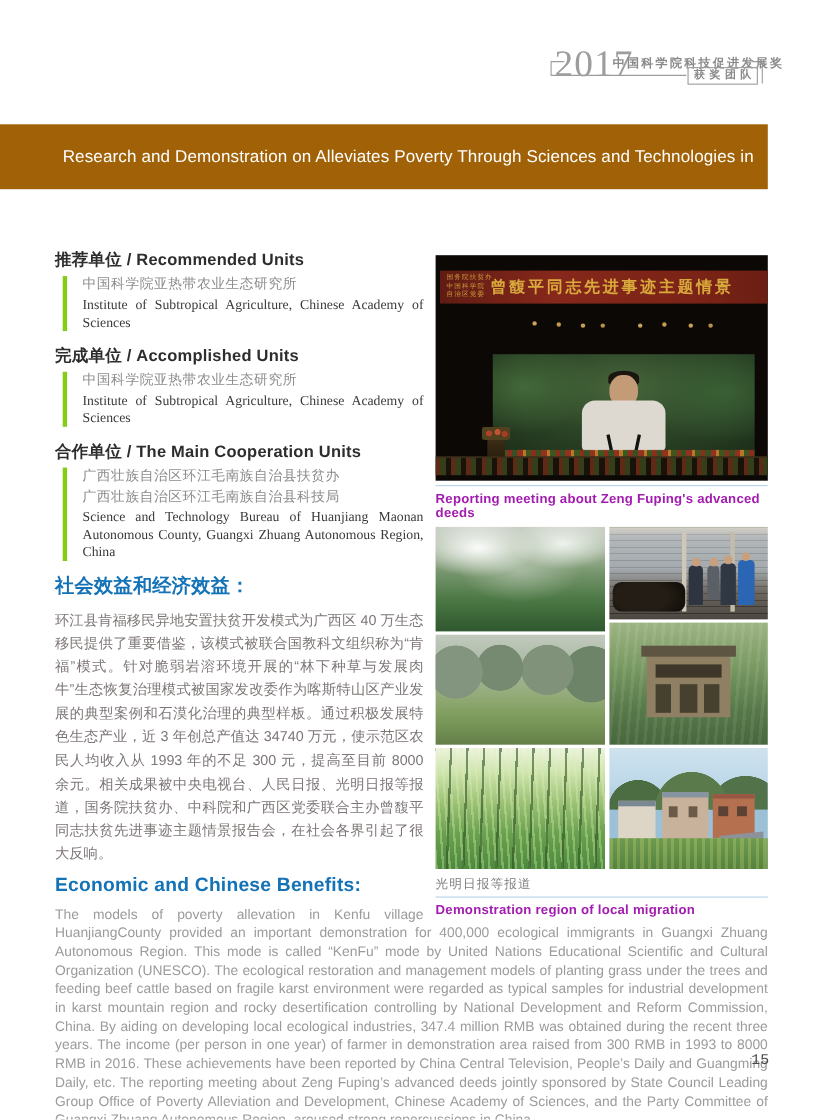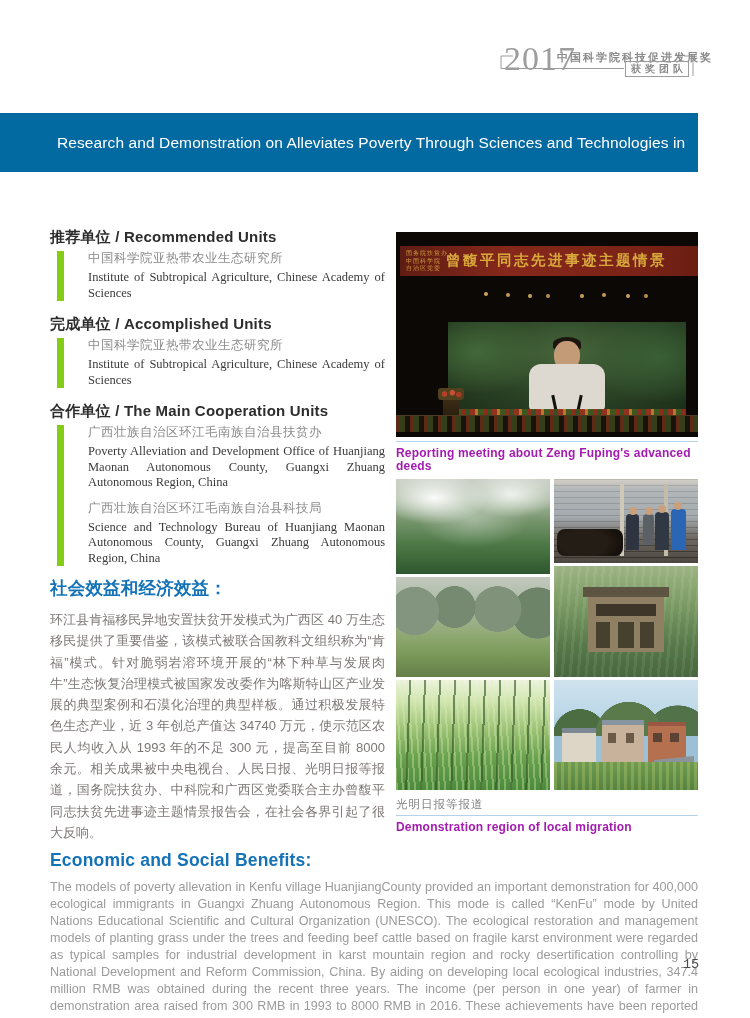--- a/index.html
+++ b/index.html
@@ -11,21 +11,21 @@
   .logo svg{position:absolute;left:0;top:0;}
   .logo-year{position:absolute;left:6px;top:0px;font-family:"Liberation Serif",serif;
              font-size:34px;color:#9d9d9d;letter-spacing:1px;}
   .logo-award{position:absolute;left:59px;top:10px;font-size:11px;color:#8a8a8a;
               letter-spacing:2px;font-weight:600;white-space:nowrap;}
   .logo-badge{position:absolute;left:127px;top:21px;width:62px;height:14px;border:1px solid #9c9c9c;
               font-size:10px;color:#8a8a8a;letter-spacing:4px;text-align:center;line-height:14px;
               font-weight:600;text-indent:4px;}
 
   
-  .band{position:absolute;left:0;top:113px;width:698px;height:59px;background:#0369a1;
+  .band{position:absolute;left:0;top:113px;width:698px;height:59px;background:#a16207;
         box-sizing:border-box;padding-left:57px;display:flex;flex-direction:column;justify-content:center;
         color:#ffffff;font-size:15.5px;line-height:27px;letter-spacing:0.1px;}
 
   
   .content{position:absolute;left:50px;top:228px;width:648px;}
 
   
   .photo-col{float:right;width:302px;margin:4px 0 0 11px;}
   .ph{position:relative;overflow:hidden;background:#999;}
 
@@ -131,21 +131,21 @@
       background:linear-gradient(#5c4234 0 0) 5px 7px/9px 9px no-repeat,
                  linear-gradient(#5c4234 0 0) 22px 7px/9px 9px no-repeat,#b5714f;}
   .vshed{left:100px;top:78px;width:40px;height:22px;background:#8b9299;transform:skewY(-6deg);}
   .vbush{position:absolute;left:0;right:0;bottom:0;height:28px;
       background:repeating-linear-gradient(90deg,rgba(235,240,130,.22) 0 3px,transparent 3px 7px),
                  linear-gradient(180deg,#6f9a50,#55833f);}
 
   
   .unit-h{font-size:15px;line-height:17px;font-weight:700;color:#2d2d2d;margin:14px 0 6px;letter-spacing:0.2px;}
   .unit-h.first{margin-top:0;}
-  .unit-group{border-left:7px solid #84cc16;padding-left:24px;margin-left:7px;margin-bottom:2px;}
+  .unit-group{border-left:4px solid #84cc16;padding-left:14px;margin-left:7px;margin-bottom:2px;}
   .unit-zh{font-size:12.5px;line-height:15px;color:#8b8b8b;margin:0 0 4px;letter-spacing:0.5px;}
   .unit-en{font-family:"Liberation Serif",serif;font-size:12.5px;line-height:15.5px;color:#3a3a3a;
            text-align:justify;margin:0 0 10px;}
   .unit-group .unit-en:last-child{margin-bottom:0;}
   h2.blue{font-size:17.5px;line-height:20px;font-weight:700;color:#1472b7;margin:12px 0 11px;letter-spacing:0.2px;}
   h2.blue.en{margin:7px 0 9px;}
   .para-zh{font-size:13px;line-height:21.3px;color:#7d7776;text-align:justify;margin:0;}
   .para-en{font-size:12.6px;line-height:17px;color:#9b9b9b;text-align:justify;margin:0;}
 
   .pageno{position:absolute;left:683px;top:957px;font-family:Liberation Mono, monospace;
@@ -239,27 +239,26 @@
 
     <h3 class="unit-h">完成单位 / Accomplished Units</h3>
     <div class="unit-group">
       <div class="unit-zh">中国科学院亚热带农业生态研究所</div>
       <div class="unit-en">Institute of Subtropical Agriculture, Chinese Academy of Sciences</div>
     </div>
 
     <h3 class="unit-h">合作单位 / The Main Cooperation Units</h3>
     <div class="unit-group">
       <div class="unit-zh">广西壮族自治区环江毛南族自治县扶贫办</div>
-      <div class="unit-en">Poverty Alleviation and Development Office of Huanjiang Maonan Autonomous County, Guangxi Zhuang Autonomous Region, China</div>
       <div class="unit-zh">广西壮族自治区环江毛南族自治县科技局</div>
       <div class="unit-en">Science and Technology Bureau of Huanjiang Maonan Autonomous County, Guangxi Zhuang Autonomous Region, China</div>
     </div>
 
     <h2 class="blue">社会效益和经济效益：</h2>
     <p class="para-zh">环江县肯福移民异地安置扶贫开发模式为广西区 40 万生态移民提供了重要借鉴，该模式被联合国教科文组织称为“肯福”模式。针对脆弱岩溶环境开展的“林下种草与发展肉牛”生态恢复治理模式被国家发改委作为喀斯特山区产业发展的典型案例和石漠化治理的典型样板。通过积极发展特色生态产业，近 3 年创总产值达 34740 万元，使示范区农民人均收入从 1993 年的不足 300 元，提高至目前 8000 余元。相关成果被中央电视台、人民日报、光明日报等报道，国务院扶贫办、中科院和广西区党委联合主办曾馥平同志扶贫先进事迹主题情景报告会，在社会各界引起了很大反响。</p>
 
-    <h2 class="blue en">Economic and Social Benefits:</h2>
+    <h2 class="blue en">Economic and Chinese Benefits:</h2>
     <p class="para-en">The models of poverty allevation in Kenfu village HuanjiangCounty provided an important demonstration for 400,000 ecological immigrants in Guangxi Zhuang Autonomous Region. This mode is called “KenFu” mode by United Nations Educational Scientific and Cultural Organization (UNESCO). The ecological restoration and management models of planting grass under the trees and feeding beef cattle based on fragile karst environment were regarded as typical samples for industrial development in karst mountain region and rocky desertification controlling by National Development and Reform Commission, China. By aiding on developing local ecological industries, 347.4 million RMB was obtained during the recent three years. The income (per person in one year) of farmer in demonstration area raised from 300 RMB in 1993 to 8000 RMB in 2016. These achievements have been reported by China Central Television, People’s Daily and Guangming Daily, etc. The reporting meeting about Zeng Fuping’s advanced deeds jointly sponsored by State Council Leading Group Office of Poverty Alleviation and Development, Chinese Academy of Sciences, and the Party Committee of Guangxi Zhuang Autonomous Region, aroused strong repercussions in China.</p>
 
   </div>
 
   <div class="pageno">15</div>
 </div>
 
 </body></html>

